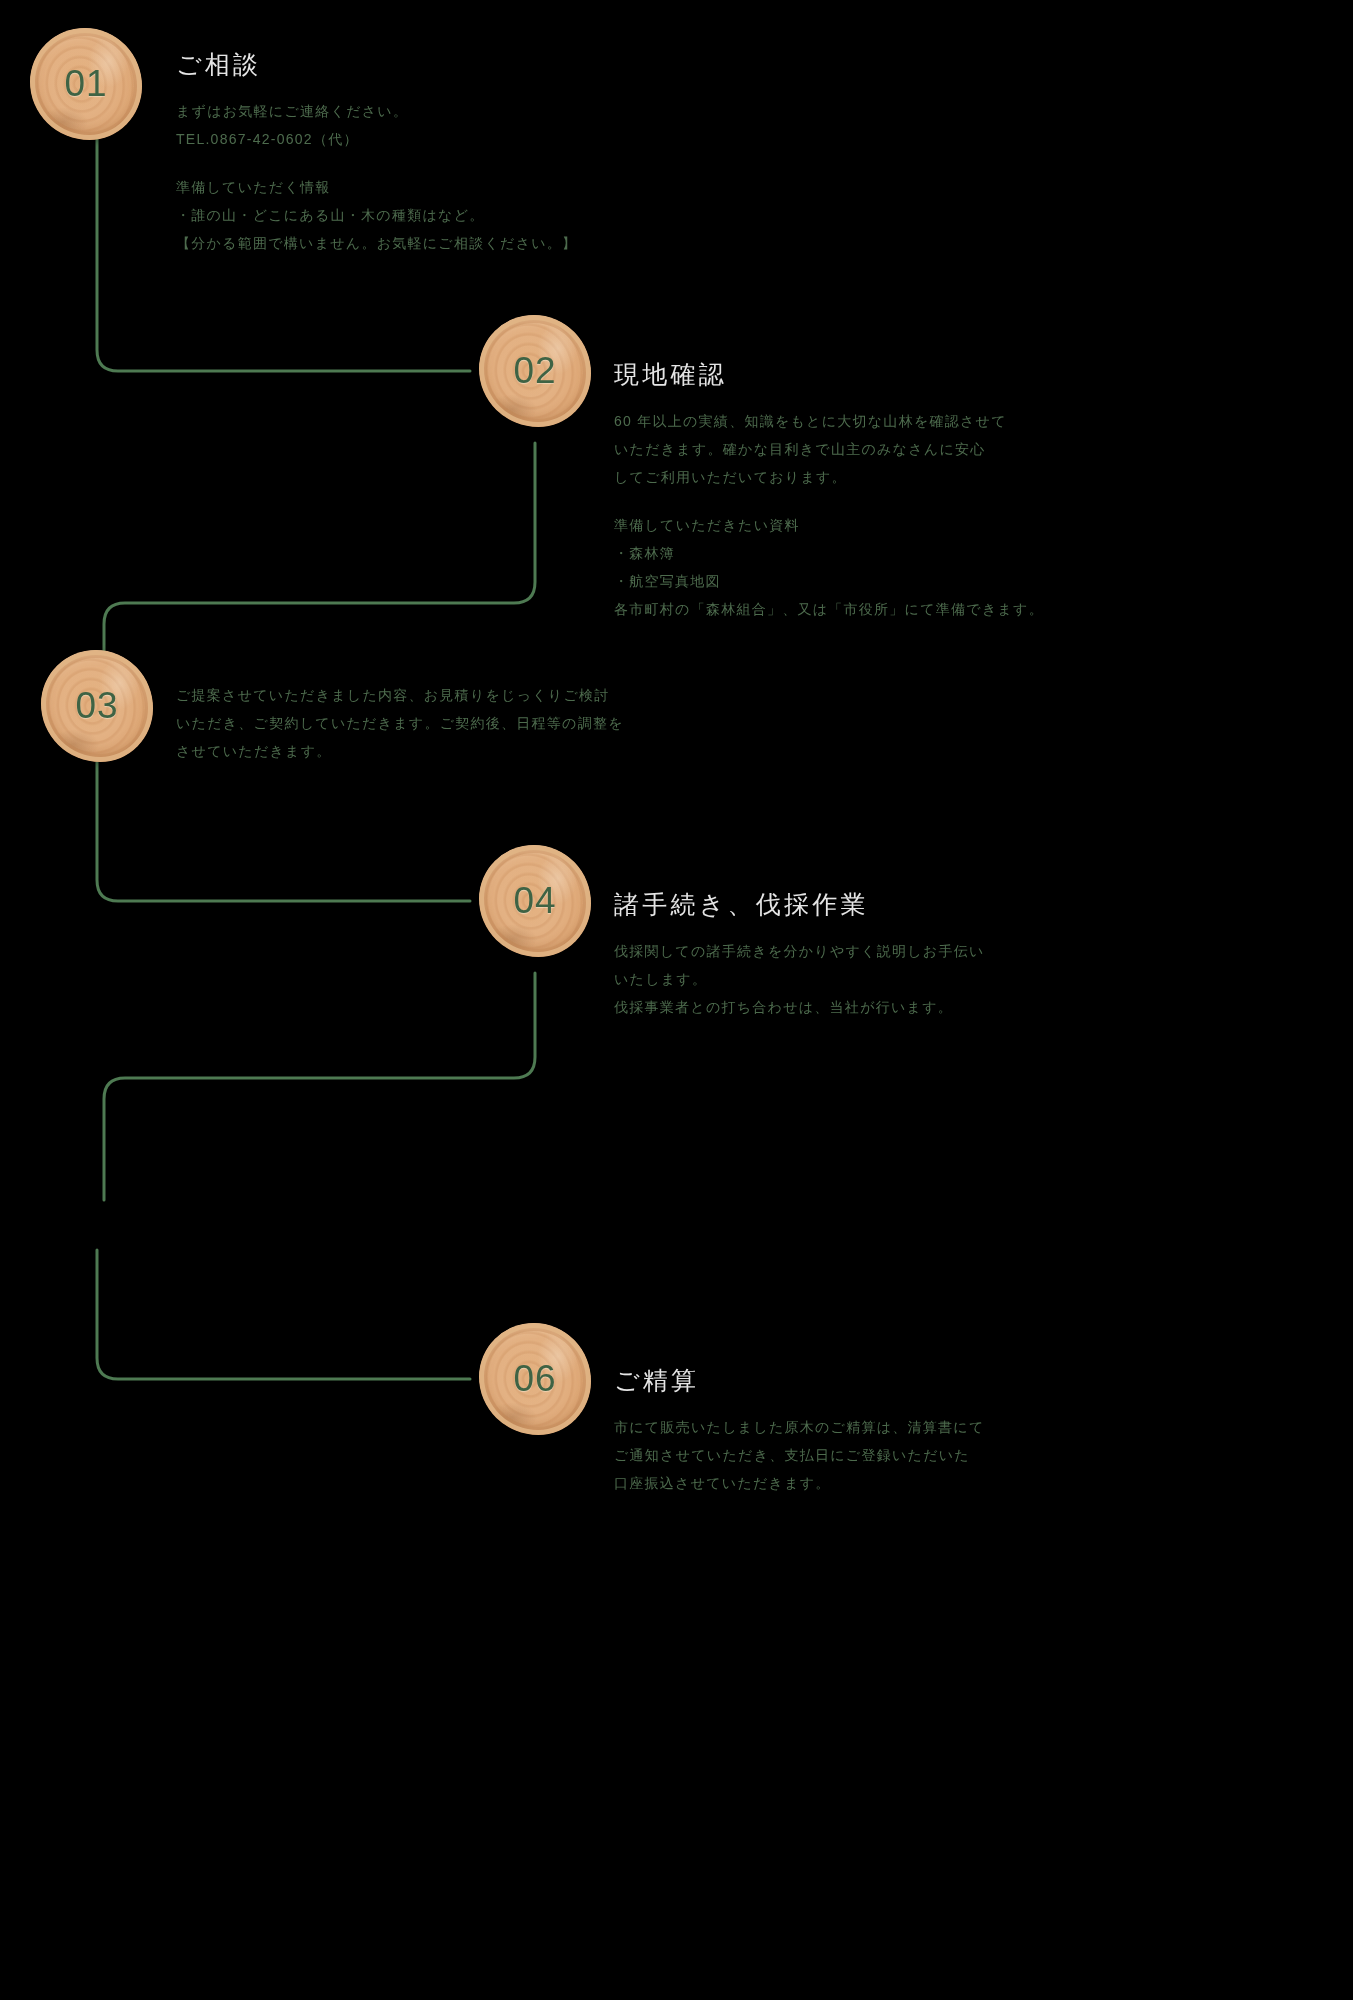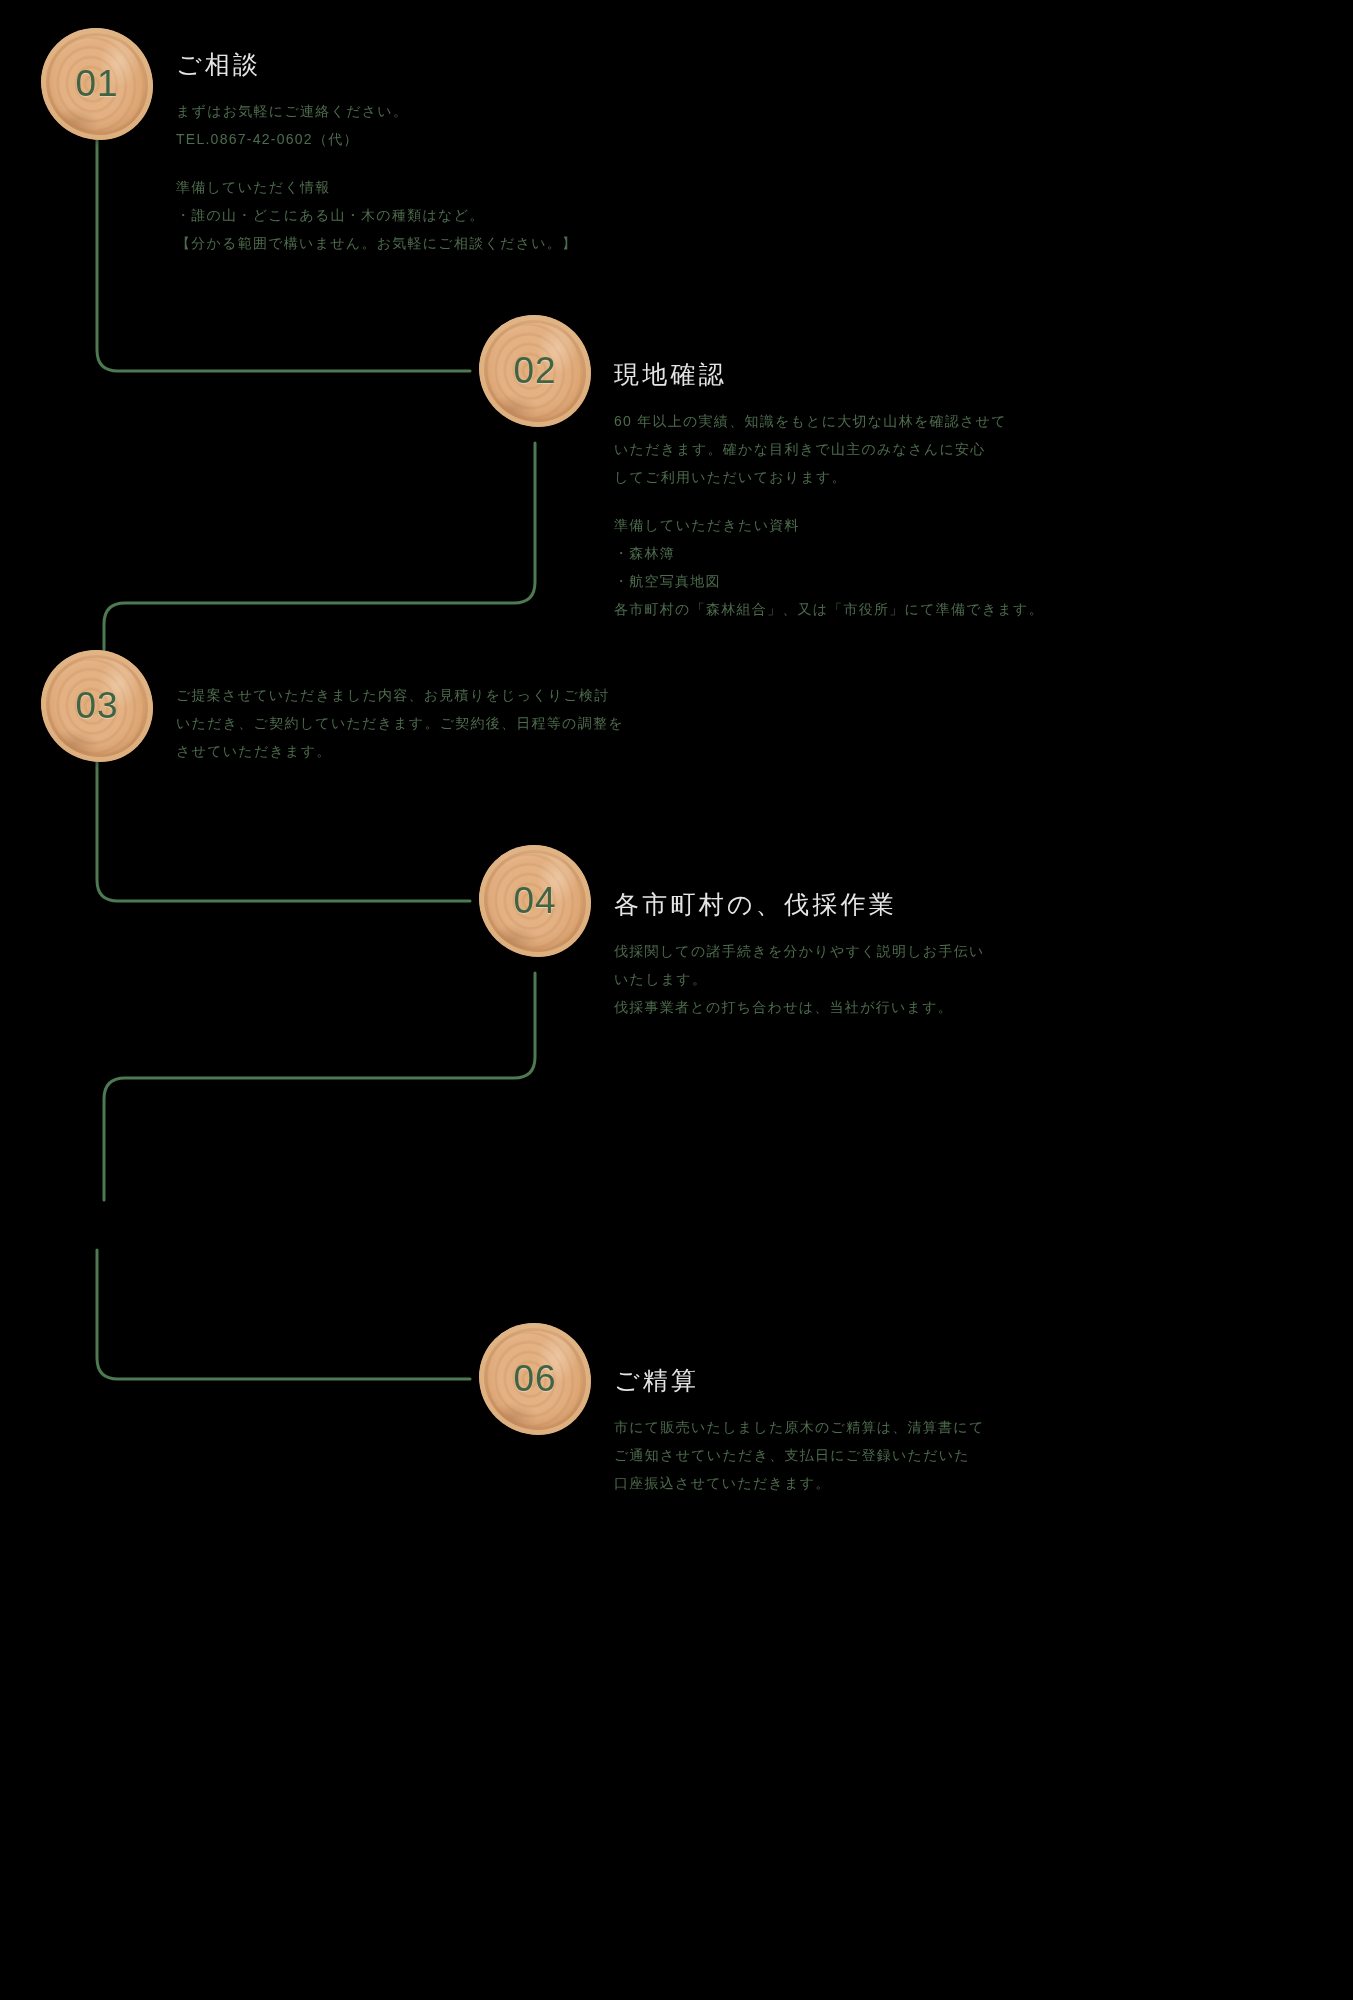--- a/index.html
+++ b/index.html
@@ -80,21 +80,21 @@
       <path d="M 535 443 L 535 582 Q 535 603 514 603 L 125 603 Q 104 603 104 624 L 104 744"></path>
 
       <path d="M 97 760 L 97 880 Q 97 901 118 901 L 470 901"></path>
 
       <path d="M 535 973 L 535 1057 Q 535 1078 514 1078 L 125 1078 Q 104 1078 104 1099 L 104 1200"></path>
 
       <path d="M 97 1250 L 97 1358 Q 97 1379 118 1379 L 470 1379"></path>
     </g>
   </svg>
 
-  <div class="node" style="left:41px;top:28px;">
+  <div class="node" style="left:30px;top:28px;">
     <div class="slice"></div>
     <div class="node-num">01</div>
   </div>
   <div class="block" style="left:176px;top:48px;">
     <h3 class="b-title">ご相談</h3>
     <p class="b-para">
       <span class="ln">まずはお気軽にご連絡ください。</span>
       <span class="ln">TEL.0867-42-0602（代）</span>
     </p>
     <p class="b-para">
@@ -133,21 +133,21 @@
       <span class="ln">いただき、ご契約していただきます。ご契約後、日程等の調整を</span>
       <span class="ln">させていただきます。</span>
     </p>
   </div>
 
   <div class="node" style="left:479px;top:845px;">
     <div class="slice"></div>
     <div class="node-num">04</div>
   </div>
   <div class="block" style="left:614px;top:888px;">
-    <h3 class="b-title">各市町村の、伐採作業</h3>
+    <h3 class="b-title">諸手続き、伐採作業</h3>
     <p class="b-para">
       <span class="ln">伐採関しての諸手続きを分かりやすく説明しお手伝い</span>
       <span class="ln">いたします。</span>
       <span class="ln">伐採事業者との打ち合わせは、当社が行います。</span>
     </p>
   </div>
 
 
   <div class="node" style="left:479px;top:1323px;">
     <div class="slice"></div>

